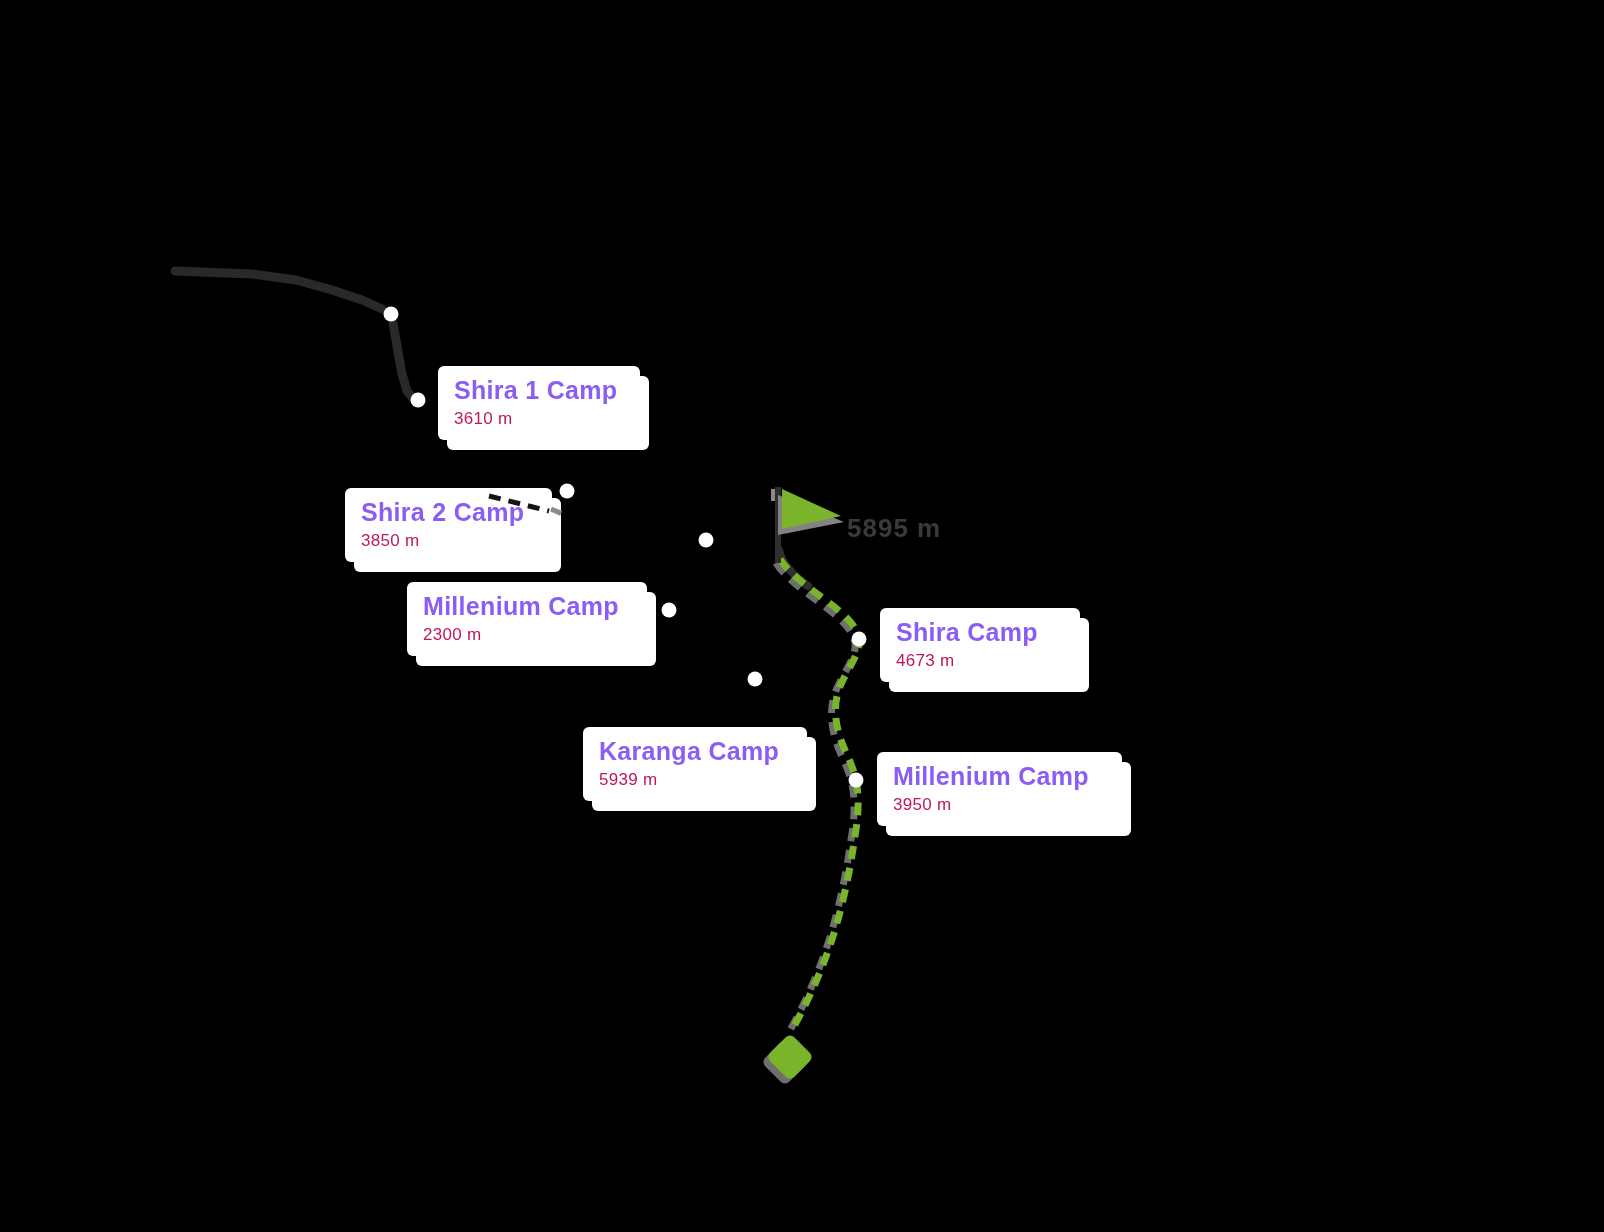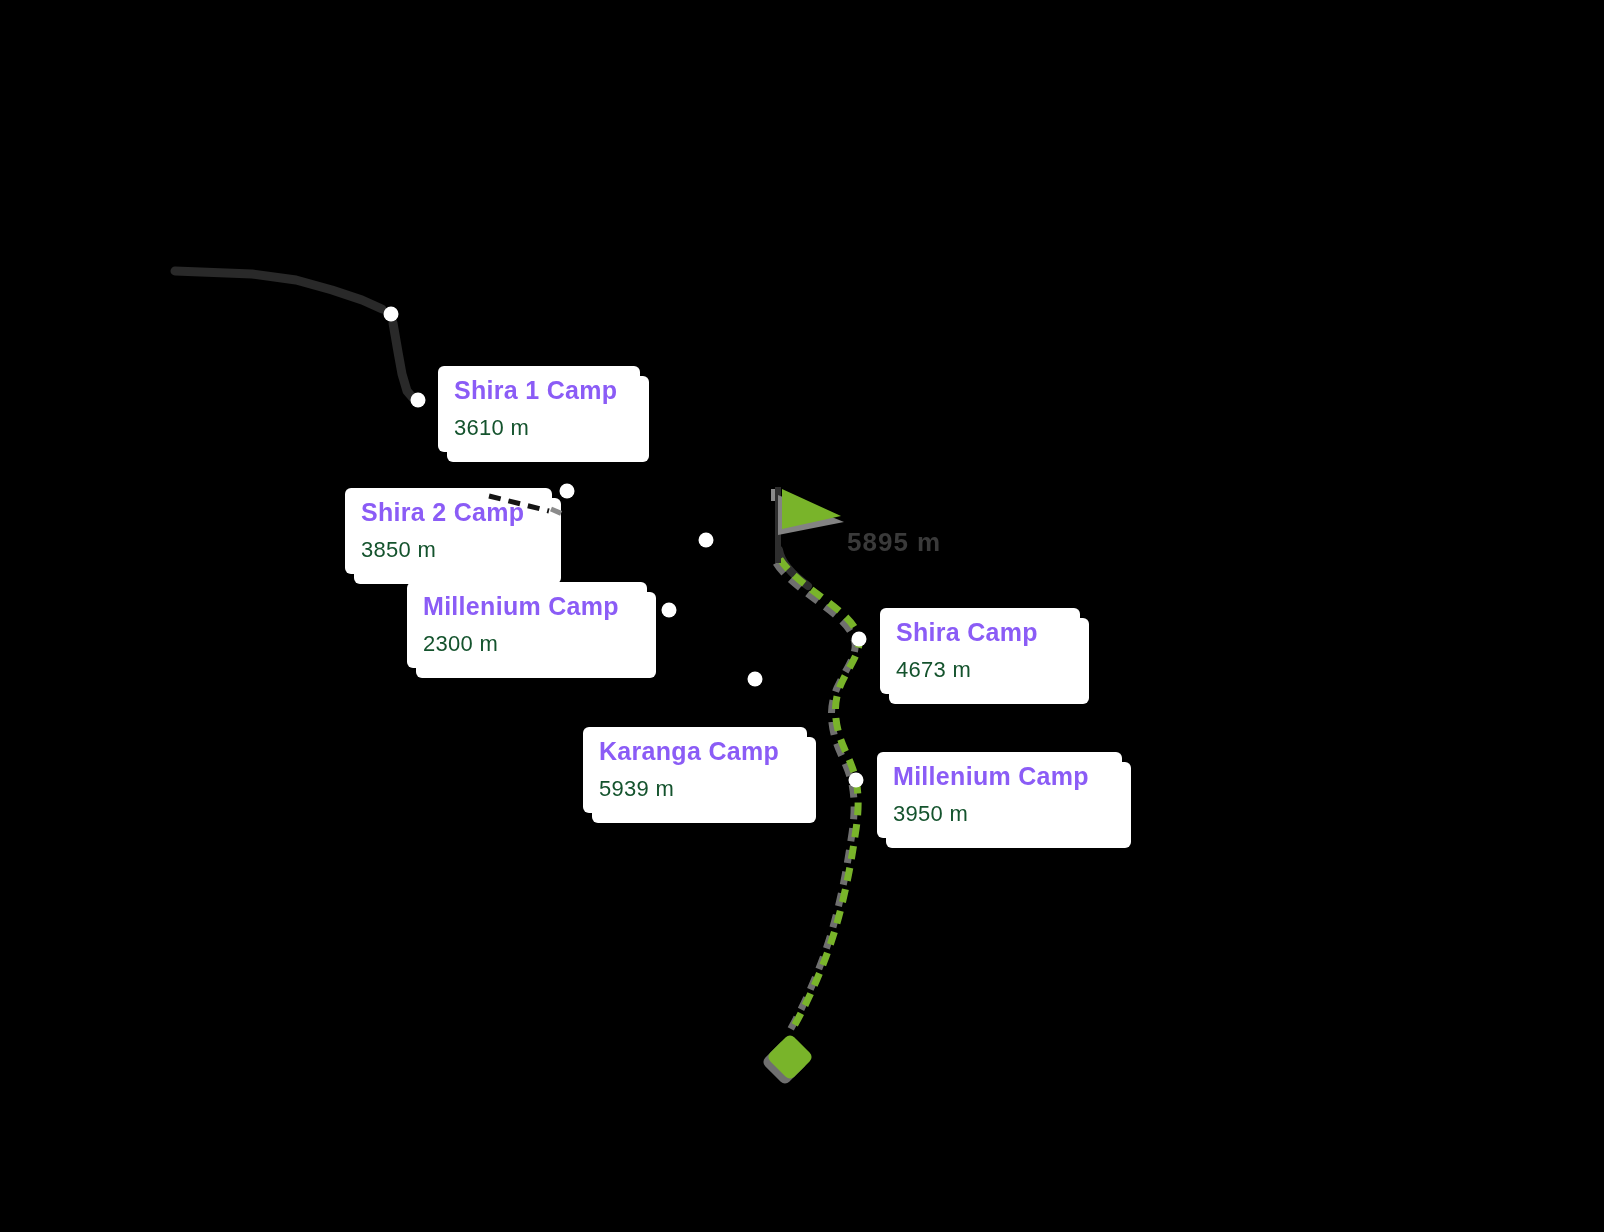--- a/index.html
+++ b/index.html
@@ -24,31 +24,31 @@
   }
   .camp-name{
     font-size:25px;
     font-weight:700;
     color:#8b5cf6;
     letter-spacing:.3px;
     line-height:1.18;
     white-space:nowrap;
   }
   .camp-elev{
-    font-size:22px;
+    font-size:17px;
     font-weight:400;
-    color:#14532d;
+    color:#be185d;
     letter-spacing:.3px;
     line-height:1.25;
-    margin-top:8px;
+    margin-top:2px;
     white-space:nowrap;
   }
   .summit-elev{
     position:absolute;
-    left:847px;top:527px;
+    left:847px;top:513px;
     font-size:26px;
     font-weight:700;
     color:#3a3a3a;
     letter-spacing:1px;
     white-space:nowrap;
   }
 </style>
 </head>
 <body>
 

